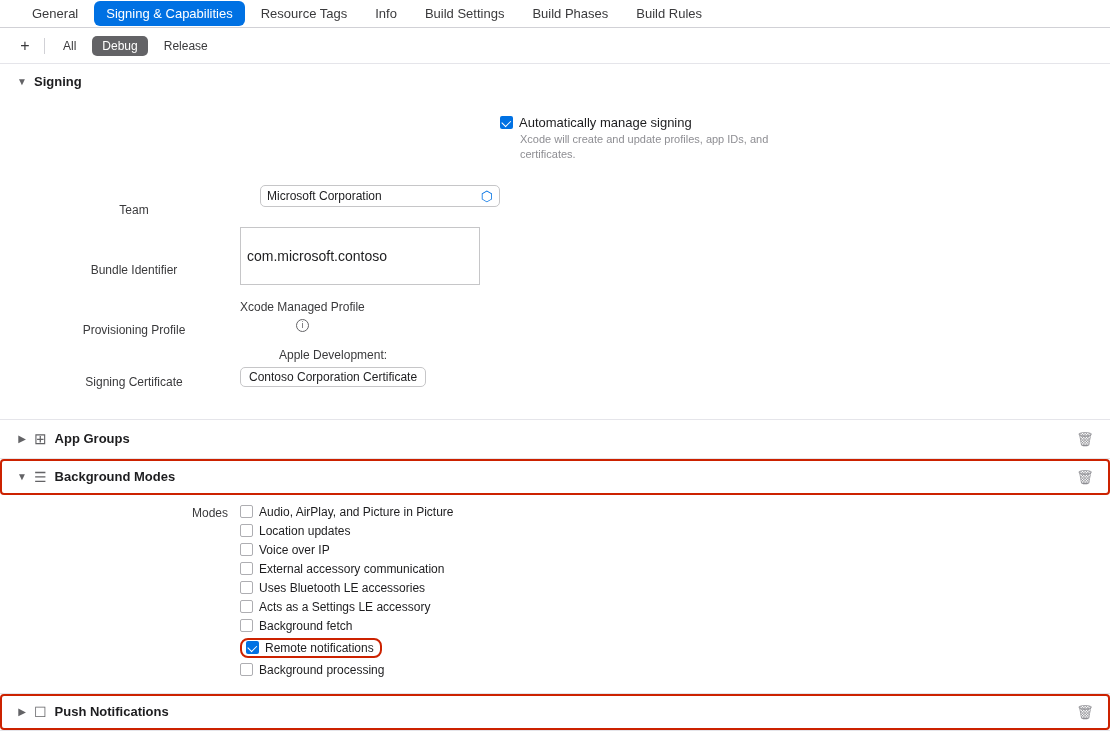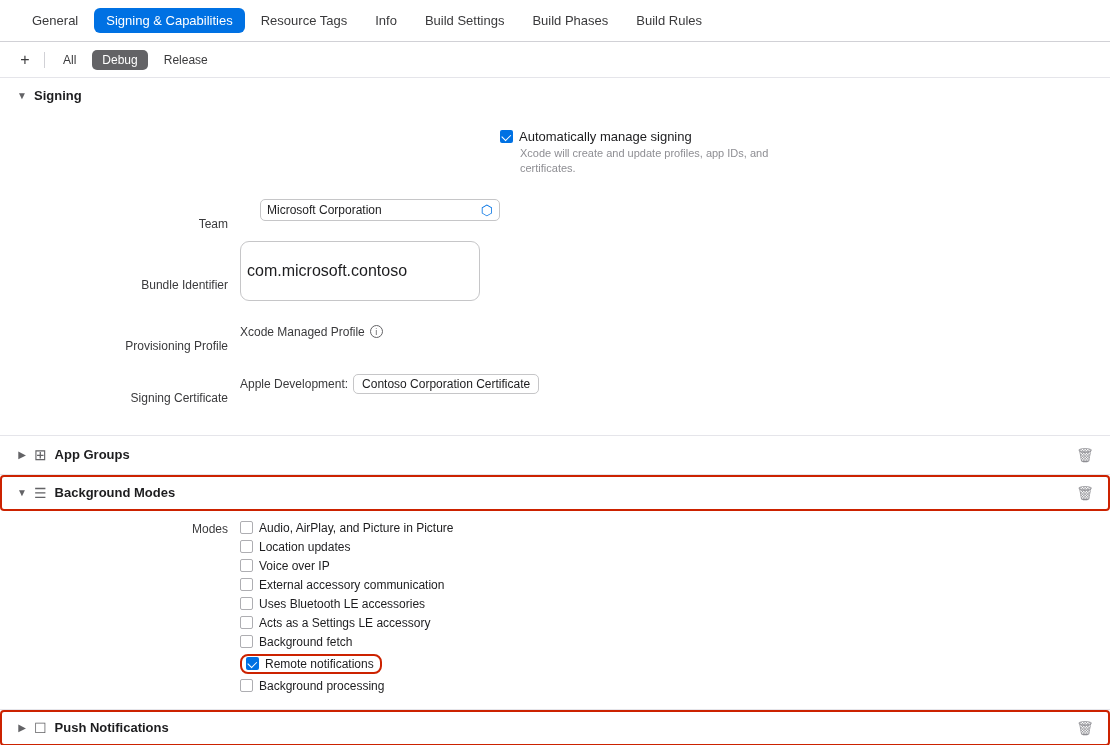--- a/index.html
+++ b/index.html
@@ -12,21 +12,21 @@
       min-height: 745px;
       overflow: hidden;
     }
 
     
     .tab-bar {
       display: flex;
       align-items: center;
       border-bottom: 1px solid #d1d1d6;
       padding: 0 20px;
-      height: 42px;
+      height: 28px;
       gap: 4px;
     }
     .tab-item {
       padding: 5px 12px;
       border-radius: 6px;
       cursor: pointer;
       font-size: 13px;
       color: #3a3a3c;
       white-space: nowrap;
     }
@@ -119,21 +119,21 @@
     .signing-content {
       padding: 16px 0 20px 0;
     }
     .form-row {
       display: flex;
       align-items: center;
       margin-bottom: 10px;
       padding: 0 40px;
     }
     .form-row .label {
-      text-align: right;
+      text-align: center;
       width: 200px;
       min-width: 200px;
       font-size: 12px;
       color: #3a3a3c;
       padding-right: 12px;
       margin-top: 28px;
     }
     .auto-manage-row {
       display: flex;
       align-items: flex-start;
@@ -201,33 +201,34 @@
       justify-content: space-between;
       gap: 8px;
       margin-left: 20px;
     }
     .select-input .stepper {
       color: #0071e3;
       font-size: 14px;
     }
     .text-input {
       border: 1px solid #c6c6c8;
-      border-radius: 9px;
+      border-radius: 0;
       padding: 20px 6px;
-      font-size: 16px;
+      font-size: 14px;
       background: #fff;
       min-width: 240px;
       color: #1d1d1f;
     }
     .inline-text {
       font-size: 12px;
       color: #3a3a3c;
       display: flex;
       align-items: center;
       gap: 5px;
+      flex-direction: column;
     }
     .info-icon {
       width: 13px;
       height: 13px;
       border-radius: 50%;
       border: 1px solid #636366;
       display: inline-flex;
       align-items: center;
       justify-content: center;
       font-size: 9px;

